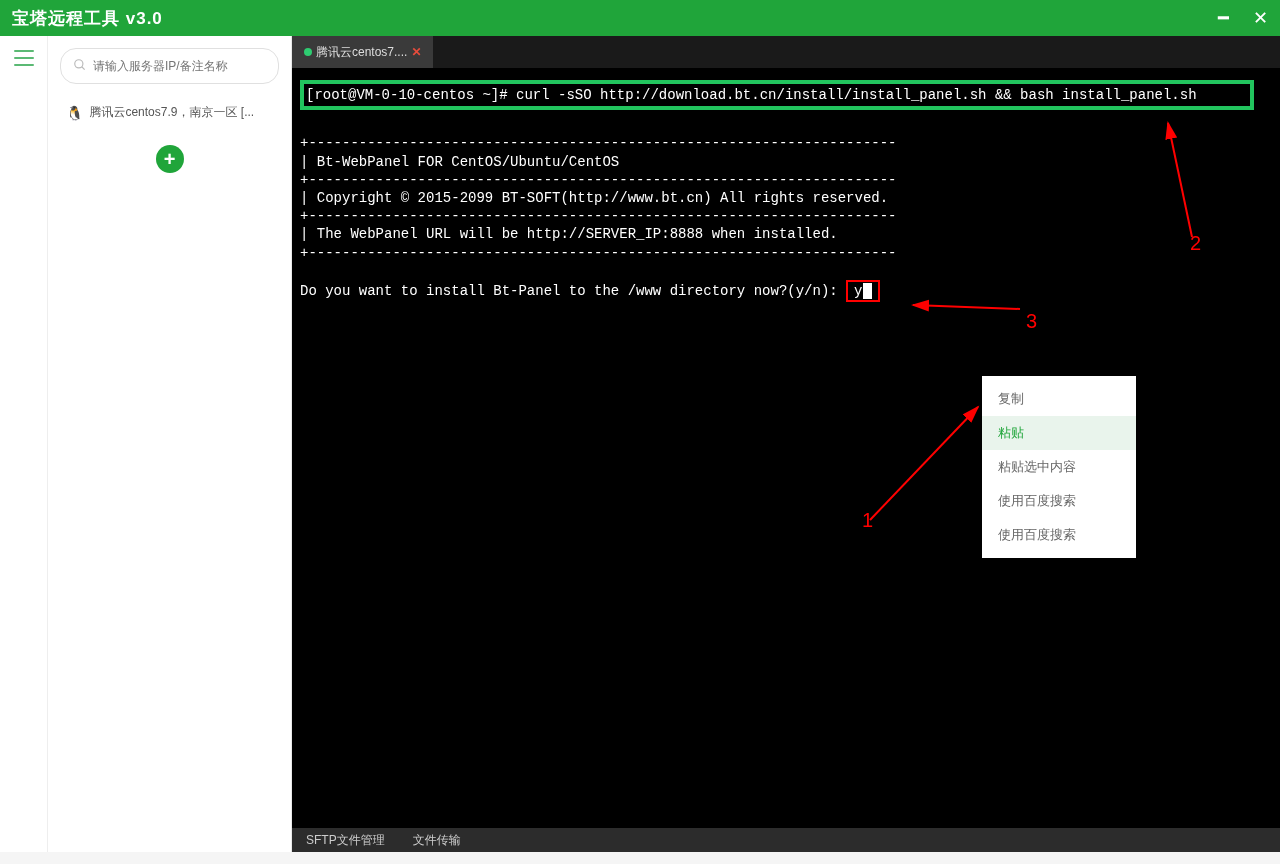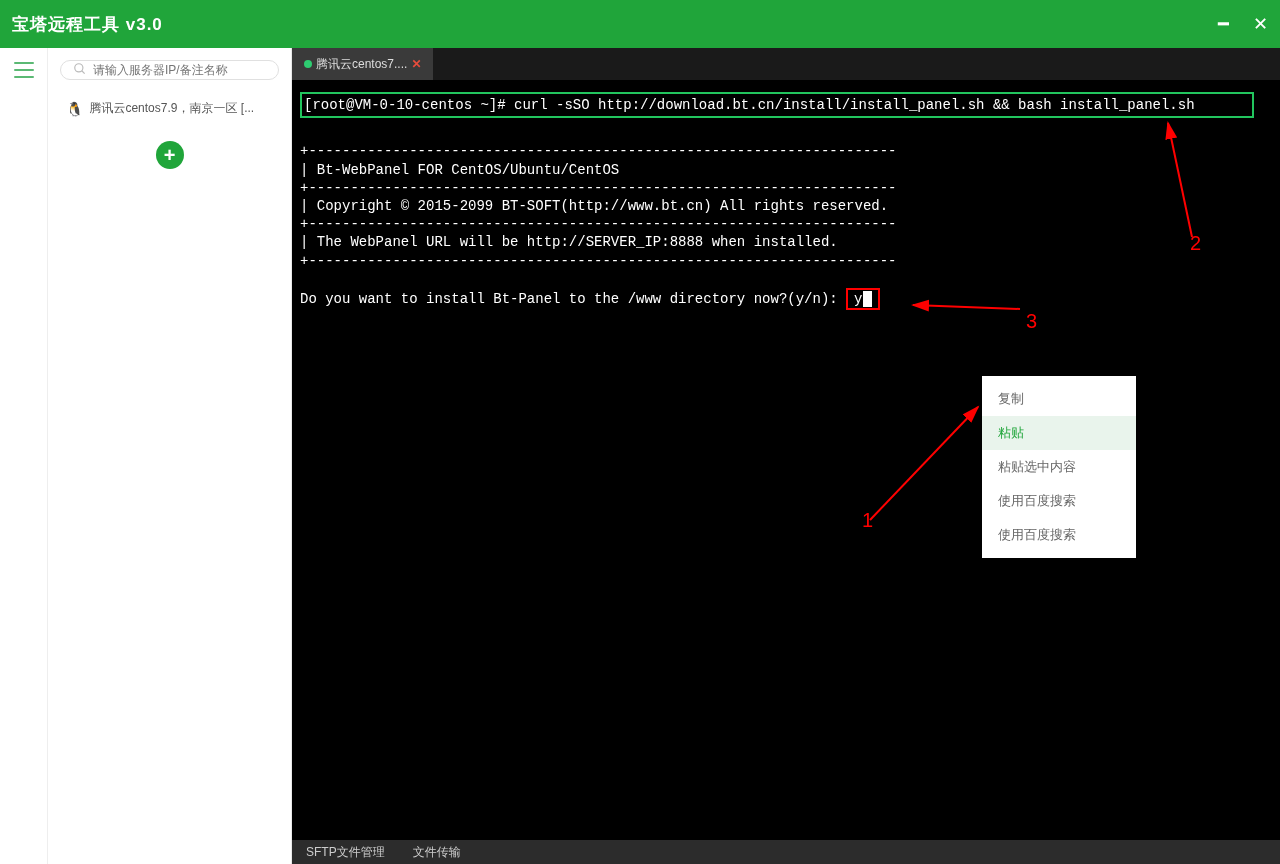--- a/index.html
+++ b/index.html
@@ -7,21 +7,21 @@
       font-family: "Microsoft YaHei", Arial, sans-serif;
       width: 1280px;
       height: 864px;
       overflow: hidden;
       background: #f5f5f5;
       position: relative;
     }
     .titlebar {
       background: #20a53a;
       color: #fff;
-      height: 48px;
+      height: 36px;
       display: flex;
       align-items: center;
       justify-content: space-between;
       padding: 0 12px;
     }
     .titlebar-title {
       font-size: 17px;
       font-weight: bold;
       letter-spacing: 1px;
     }
@@ -50,21 +50,21 @@
       width: 244px;
       background: #fff;
       border-right: 1px solid #e8e8e8;
       padding: 12px;
       display: flex;
       flex-direction: column;
       align-items: center;
     }
     .search-box {
       width: 100%;
-      height: 20px;
+      height: 36px;
       border: 1px solid #e0e0e0;
       border-radius: 16px;
       display: flex;
       align-items: center;
       padding: 0 12px;
       color: #bbb;
       font-size: 12px;
       gap: 6px;
     }
     .search-box input {
@@ -126,21 +126,21 @@
       color: #fff;
       font-family: "Consolas", "Courier New", monospace;
       font-size: 14px;
       padding: 12px 4px 12px 8px;
       line-height: 1.3;
       white-space: pre;
       position: relative;
       overflow: hidden;
     }
     .cmd-line {
-      border: 2px solid #22c55e;
+      border: 4px solid #22c55e;
       padding: 2px 2px;
       display: block;
       margin-bottom: 6px;
       width: 954px;
     }
     .y-box {
       border: 2px solid #ff0000;
       padding: 0 6px 0 6px;
       display: inline-block;
     }

